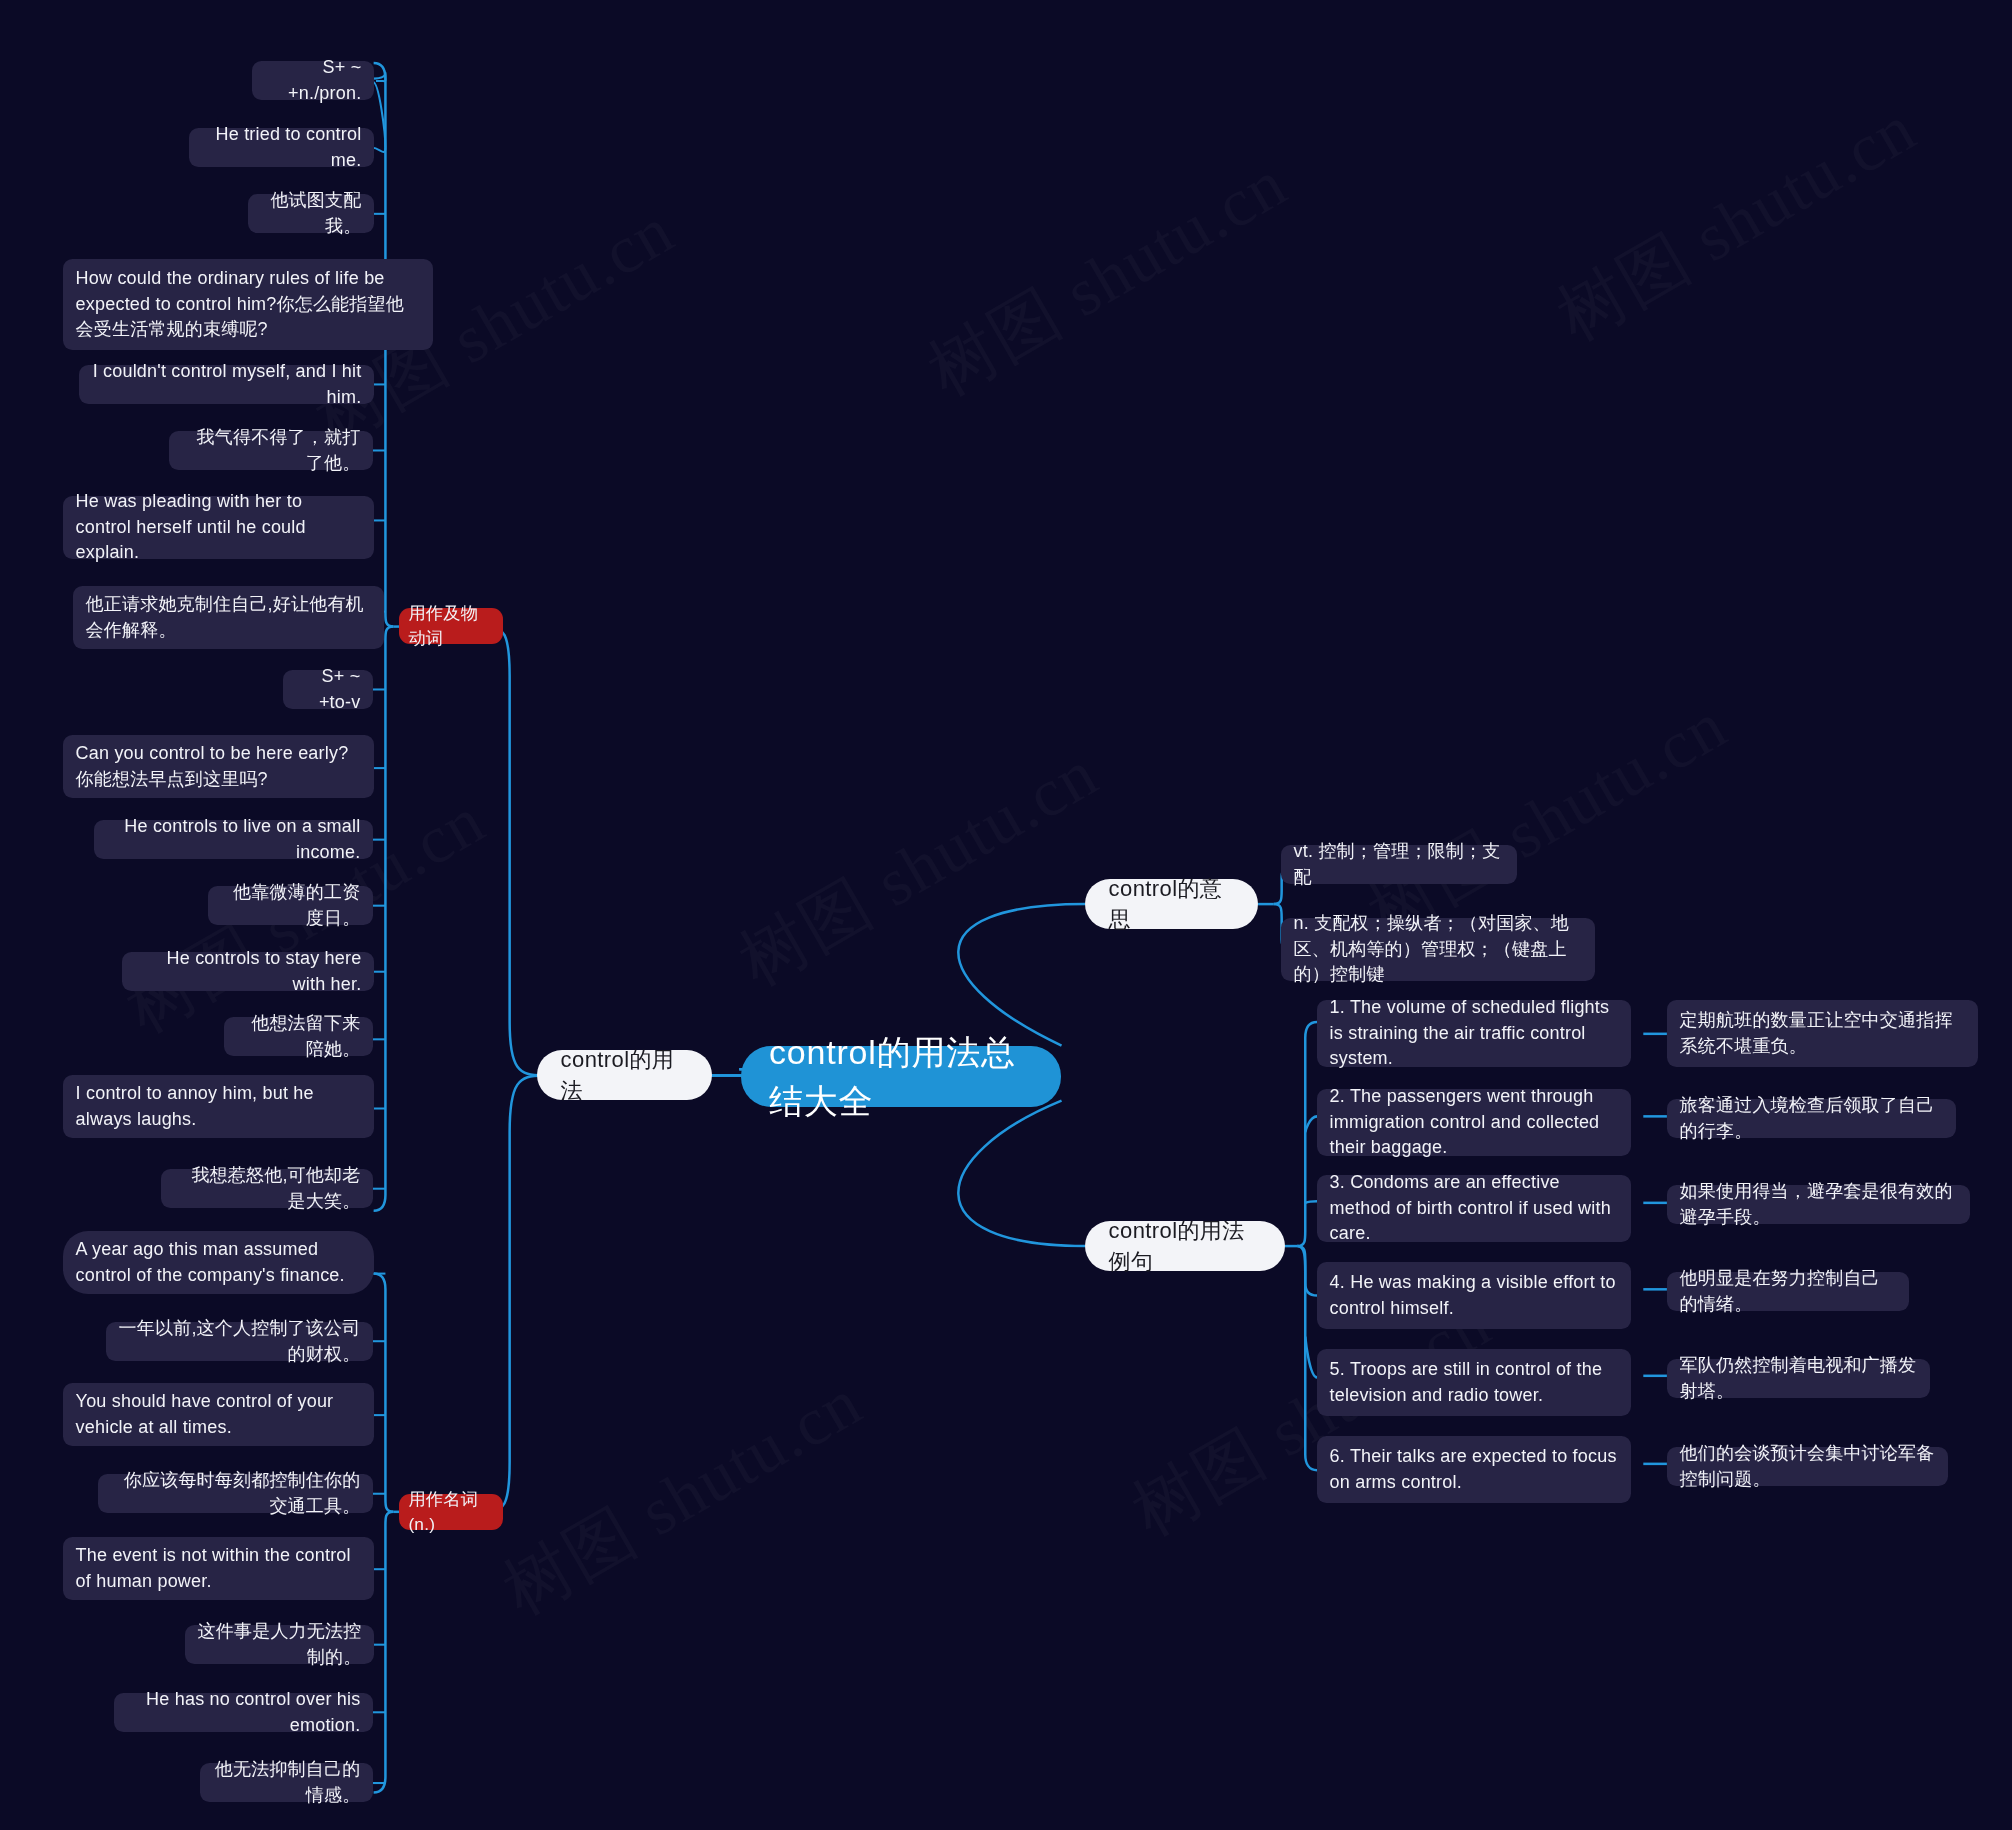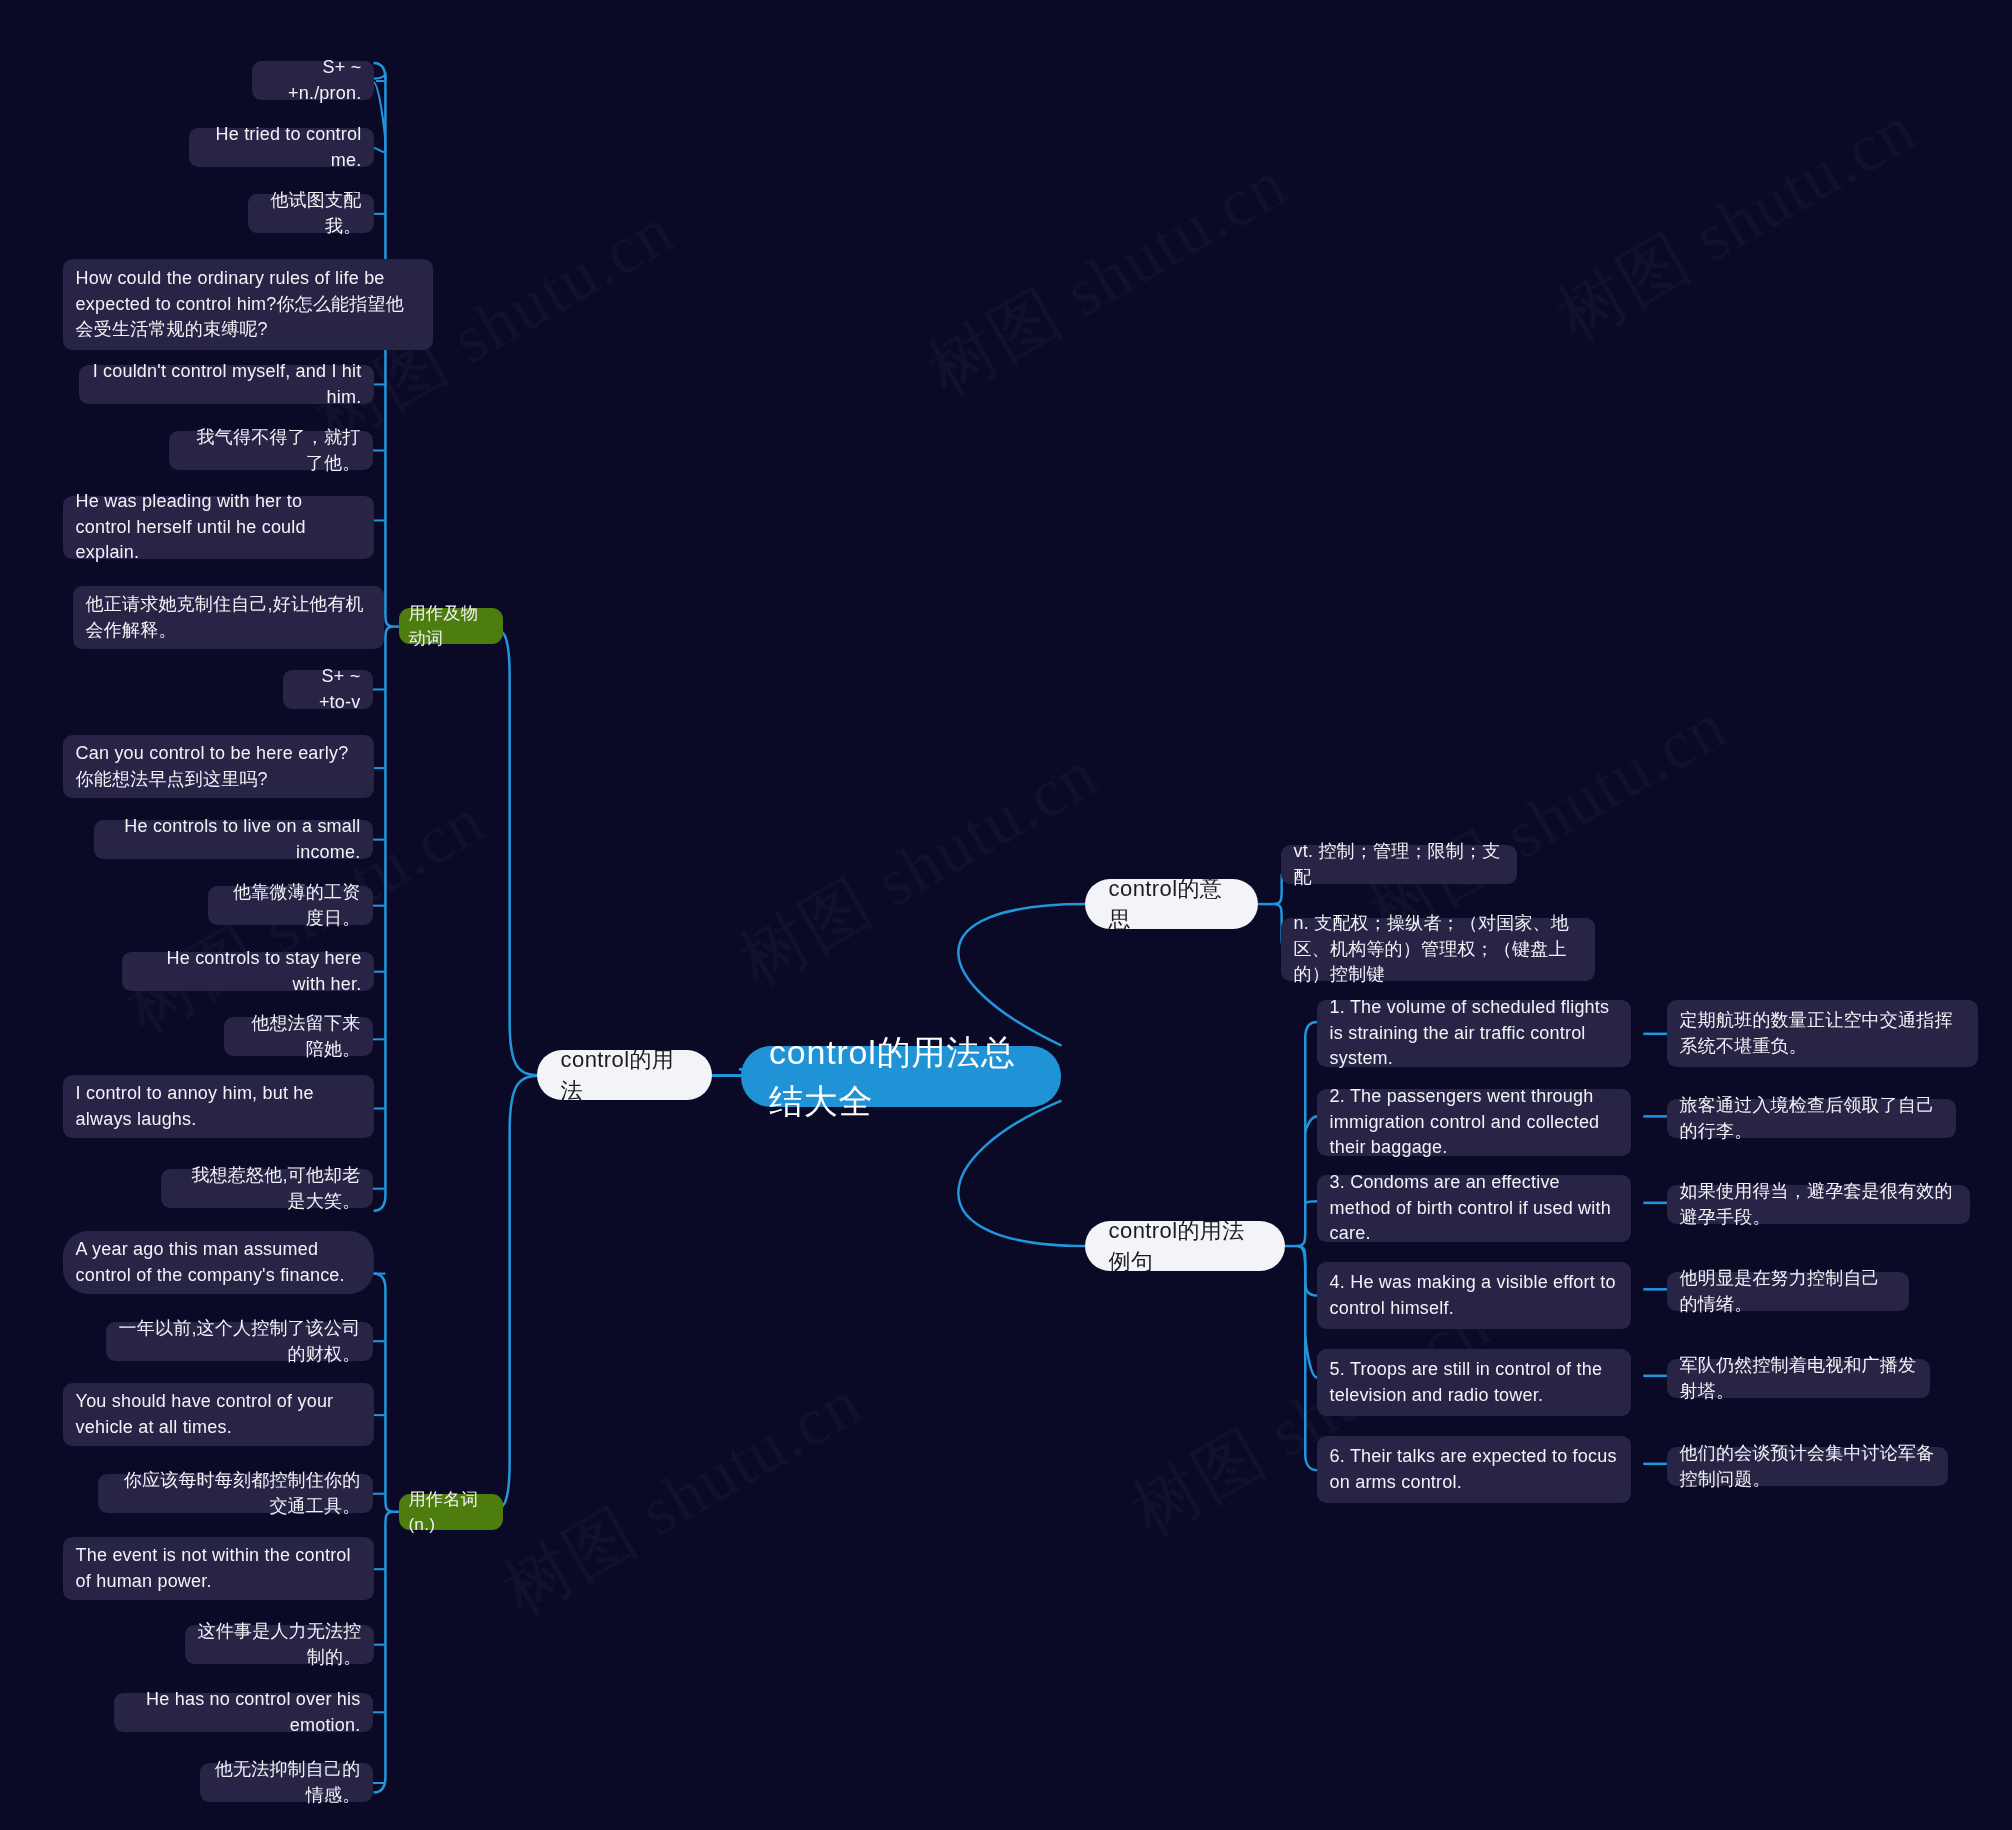--- a/index.html
+++ b/index.html
@@ -69,21 +69,21 @@
     background: #f3f4f8;
     color: #1b1b22;
     border-radius: 27px;
     font-size: 22px;
     padding: 12.6px 23.6px;
     justify-content: center;
     letter-spacing: 0.4px;
   }
   
   .chip {
-    background: #4d7c0f;
+    background: #b91c1c;
     border-radius: 11px;
     font-size: 20.4px;
     padding: 9.4px 15.7px;
     justify-content: center;
   }
 </style>
 </head>
 <body>
 
 <div id="canvas">

